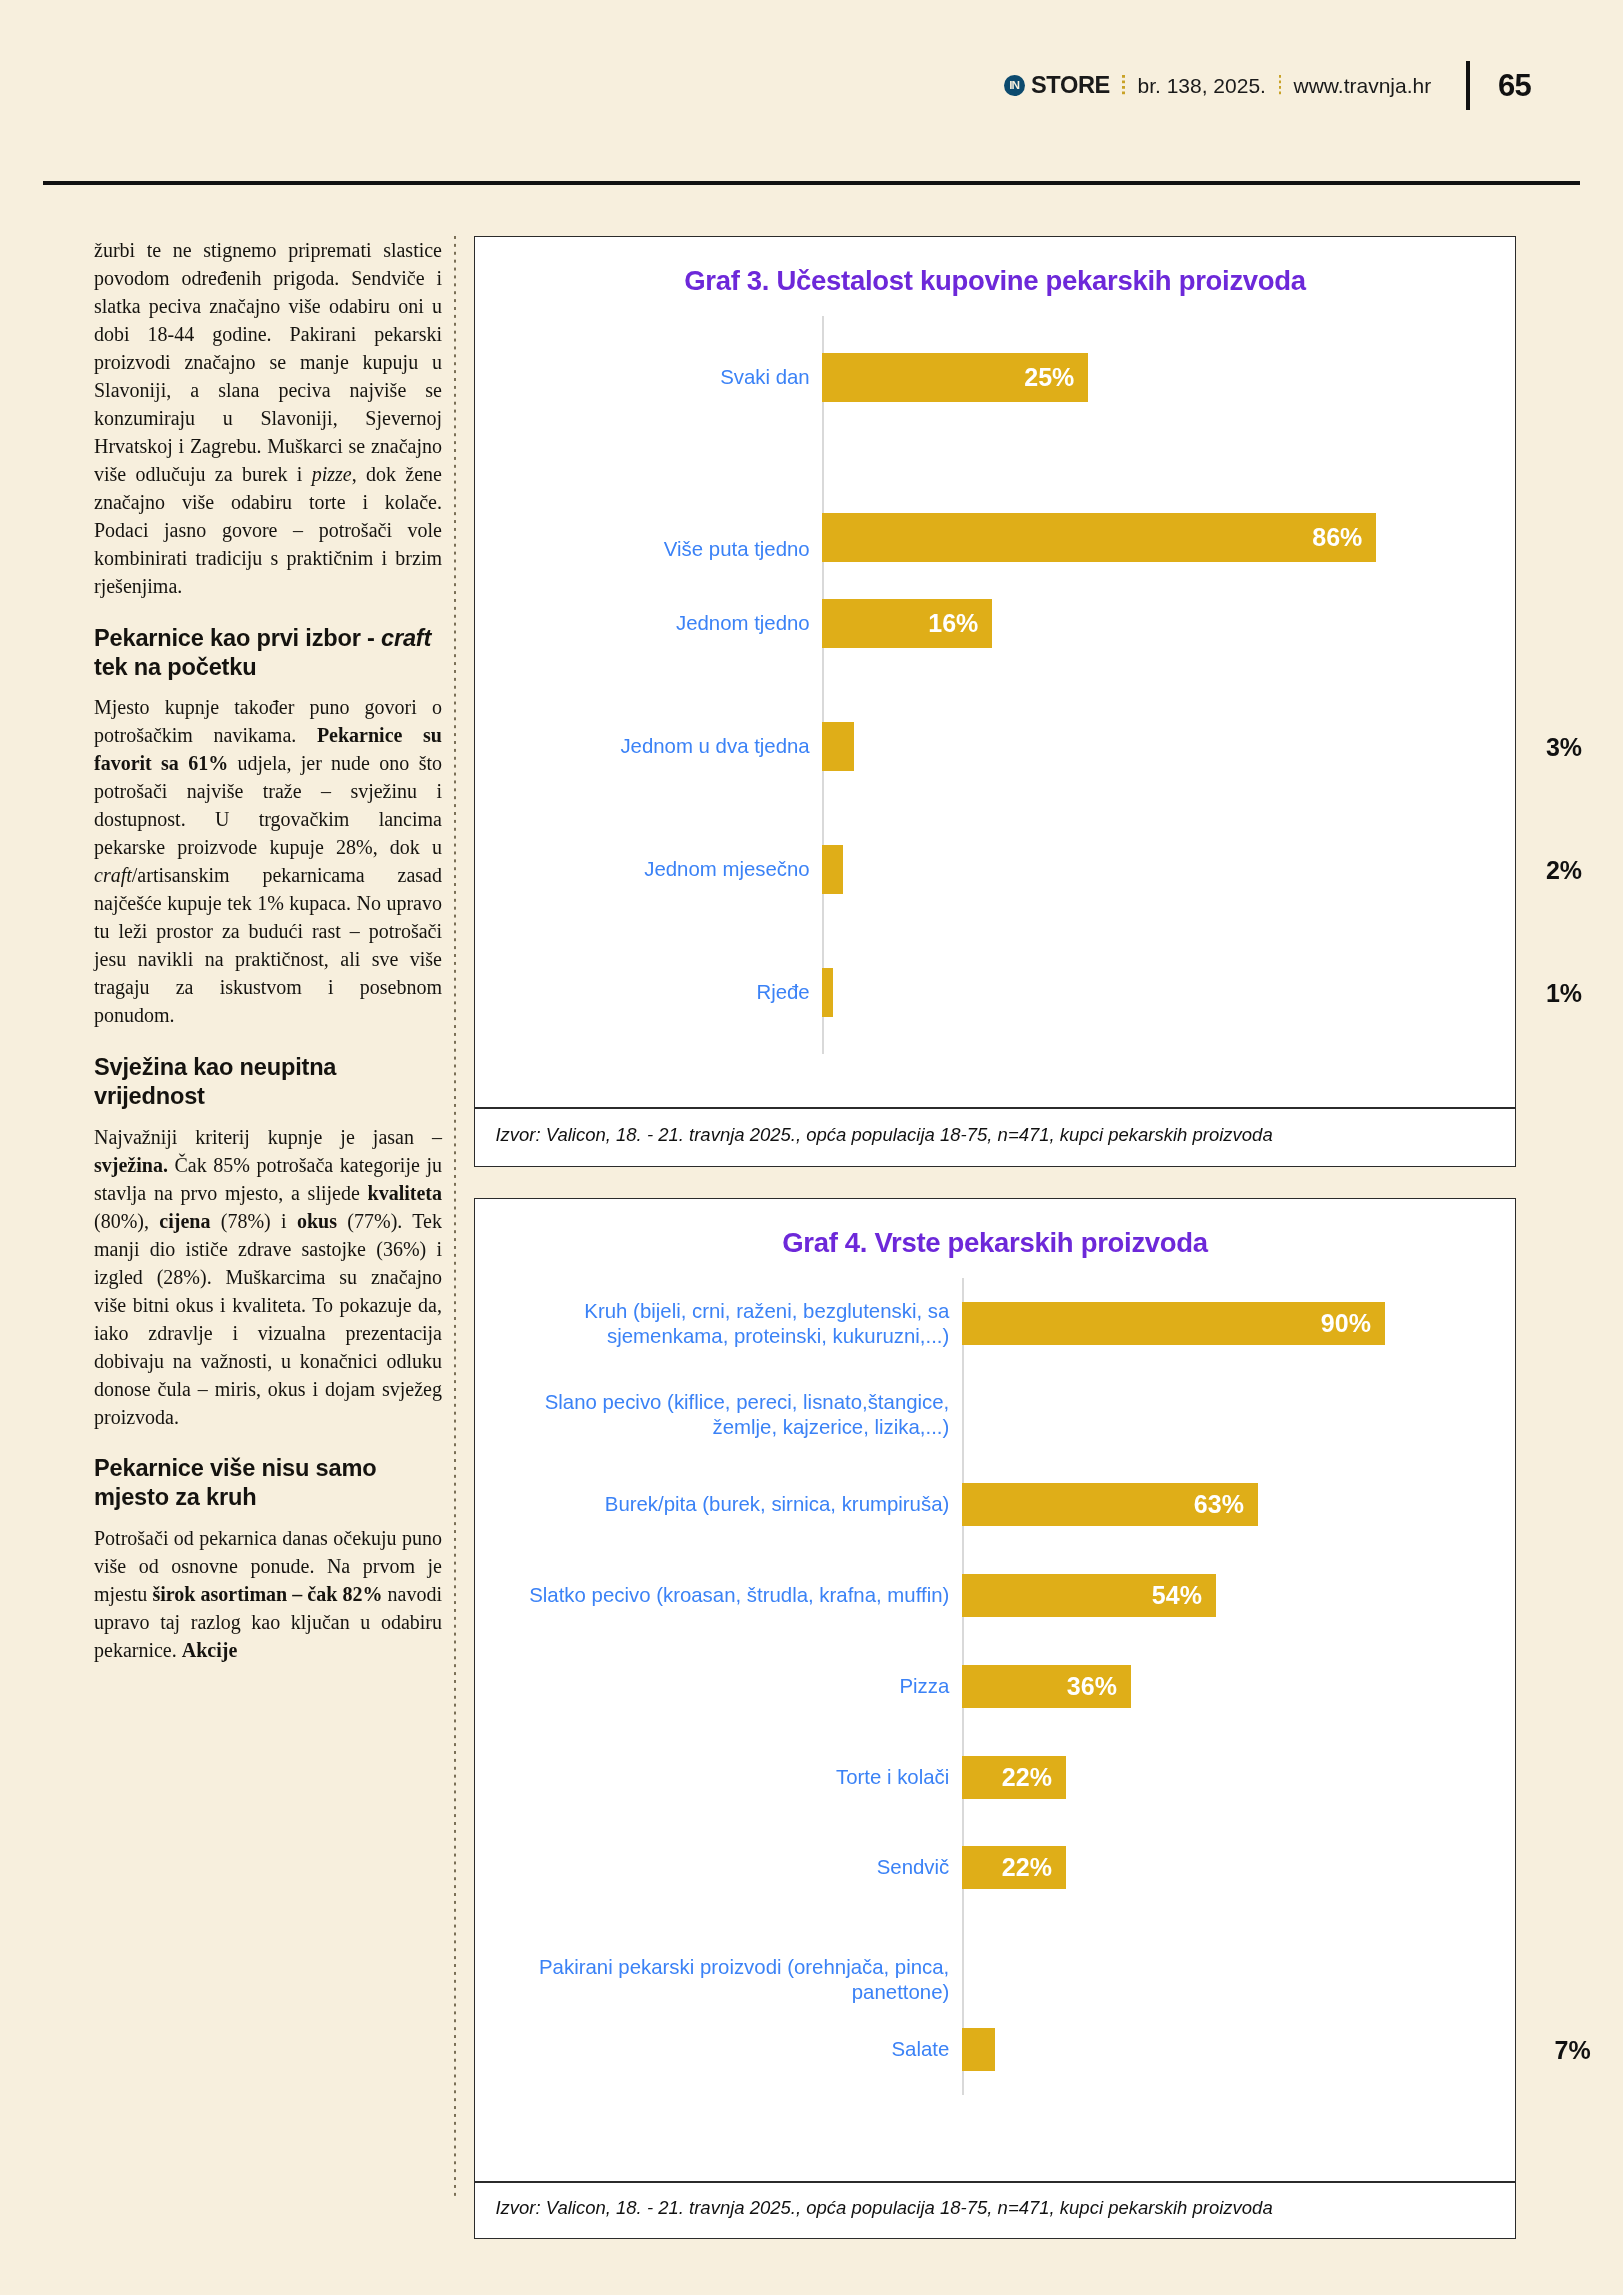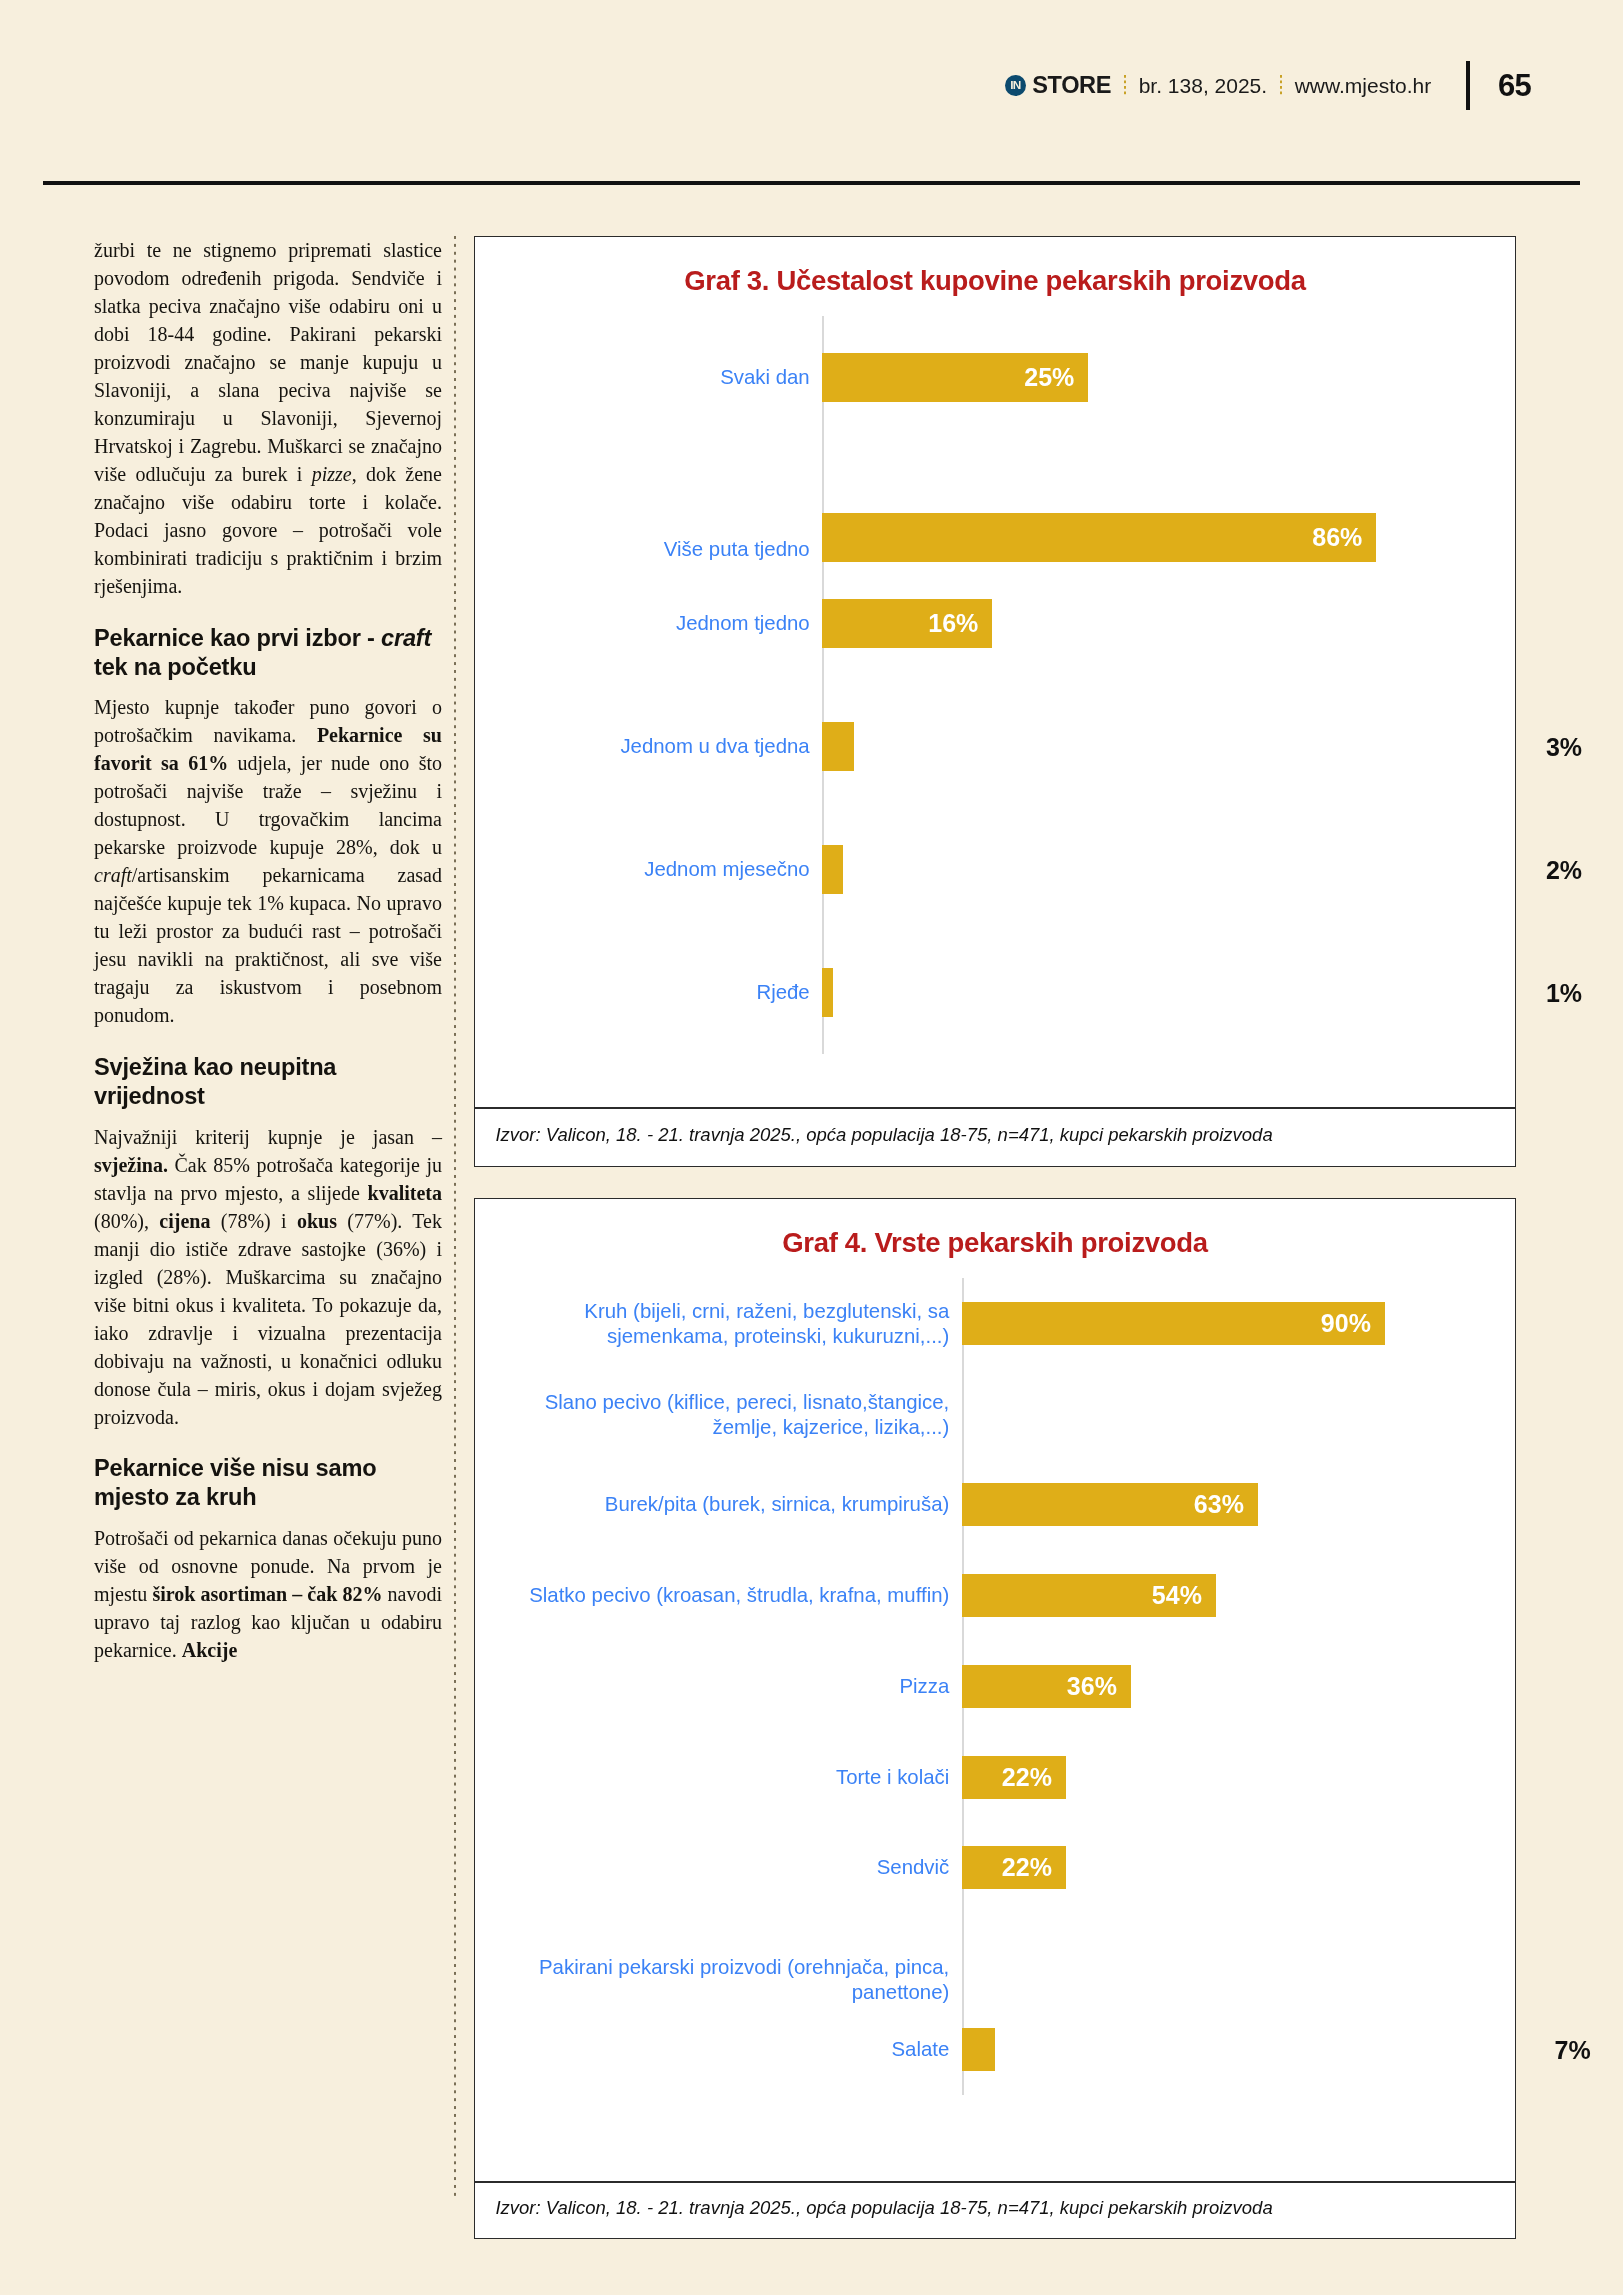--- a/index.html
+++ b/index.html
@@ -70,21 +70,21 @@
 
   
   .panel {
     position:absolute; background:#fff; border:1.6px solid #2b2b2b;
   }
   #panel3 { left:474px; top:236px; width:1042px; height:931px; }
   #panel4 { left:474px; top:1198px; width:1042px; height:1041px; }
 
   .panel-title {
     font-family:"Liberation Sans", sans-serif;
-    font-weight:bold; font-size:27.5px; color:#b91c1c;
+    font-weight:bold; font-size:27.5px; color:#6d28d9;
     text-align:center; margin-top:28px; letter-spacing:-0.3px;
   }
 
   .chart {
     position:relative; margin-top:19px;
   }
   .axis-line {
     position:absolute; top:0; bottom:0; width:2.4px; background:#d9d9d9;
   }
   .row {
@@ -125,21 +125,21 @@
 
 <div id="masthead">
   <div id="mast-inner">
     <span class="mast-logo">
       <span class="logo-mark">IN</span>
       <span>STORE</span>
     </span>
     <span class="mast-sep"></span>
     <span class="mast-txt">br. 138, 2025.</span>
     <span class="mast-sep"></span>
-    <span class="mast-txt">www.mjesto.hr</span>
+    <span class="mast-txt">www.travnja.hr</span>
     <span class="mast-rule"></span>
     <span class="mast-page">65</span>
   </div>
 </div>
 <div id="top-rule"></div>
 
 <div id="left-col">
   <p><span>žurbi te ne stignemo pripremati slastice povodom određenih prigoda. Sendviče i slatka peciva značajno više odabiru oni u dobi 18-44 godine. Pakirani pekarski proizvodi značajno se manje kupuju u Slavoniji, a slana peciva najviše se konzumiraju u Slavoniji, Sjevernoj Hrvatskoj i Zagrebu. Muškarci se značajno više odlučuju za burek i </span><i>pizze</i><span>, dok žene značajno više odabiru torte i kolače. Podaci jasno govore – potrošači vole kombinirati tradiciju s praktičnim i brzim rješenjima.</span></p>
 
   <h2><span>Pekarnice kao prvi izbor - </span><em>craft</em><span> tek na početku</span></h2>

